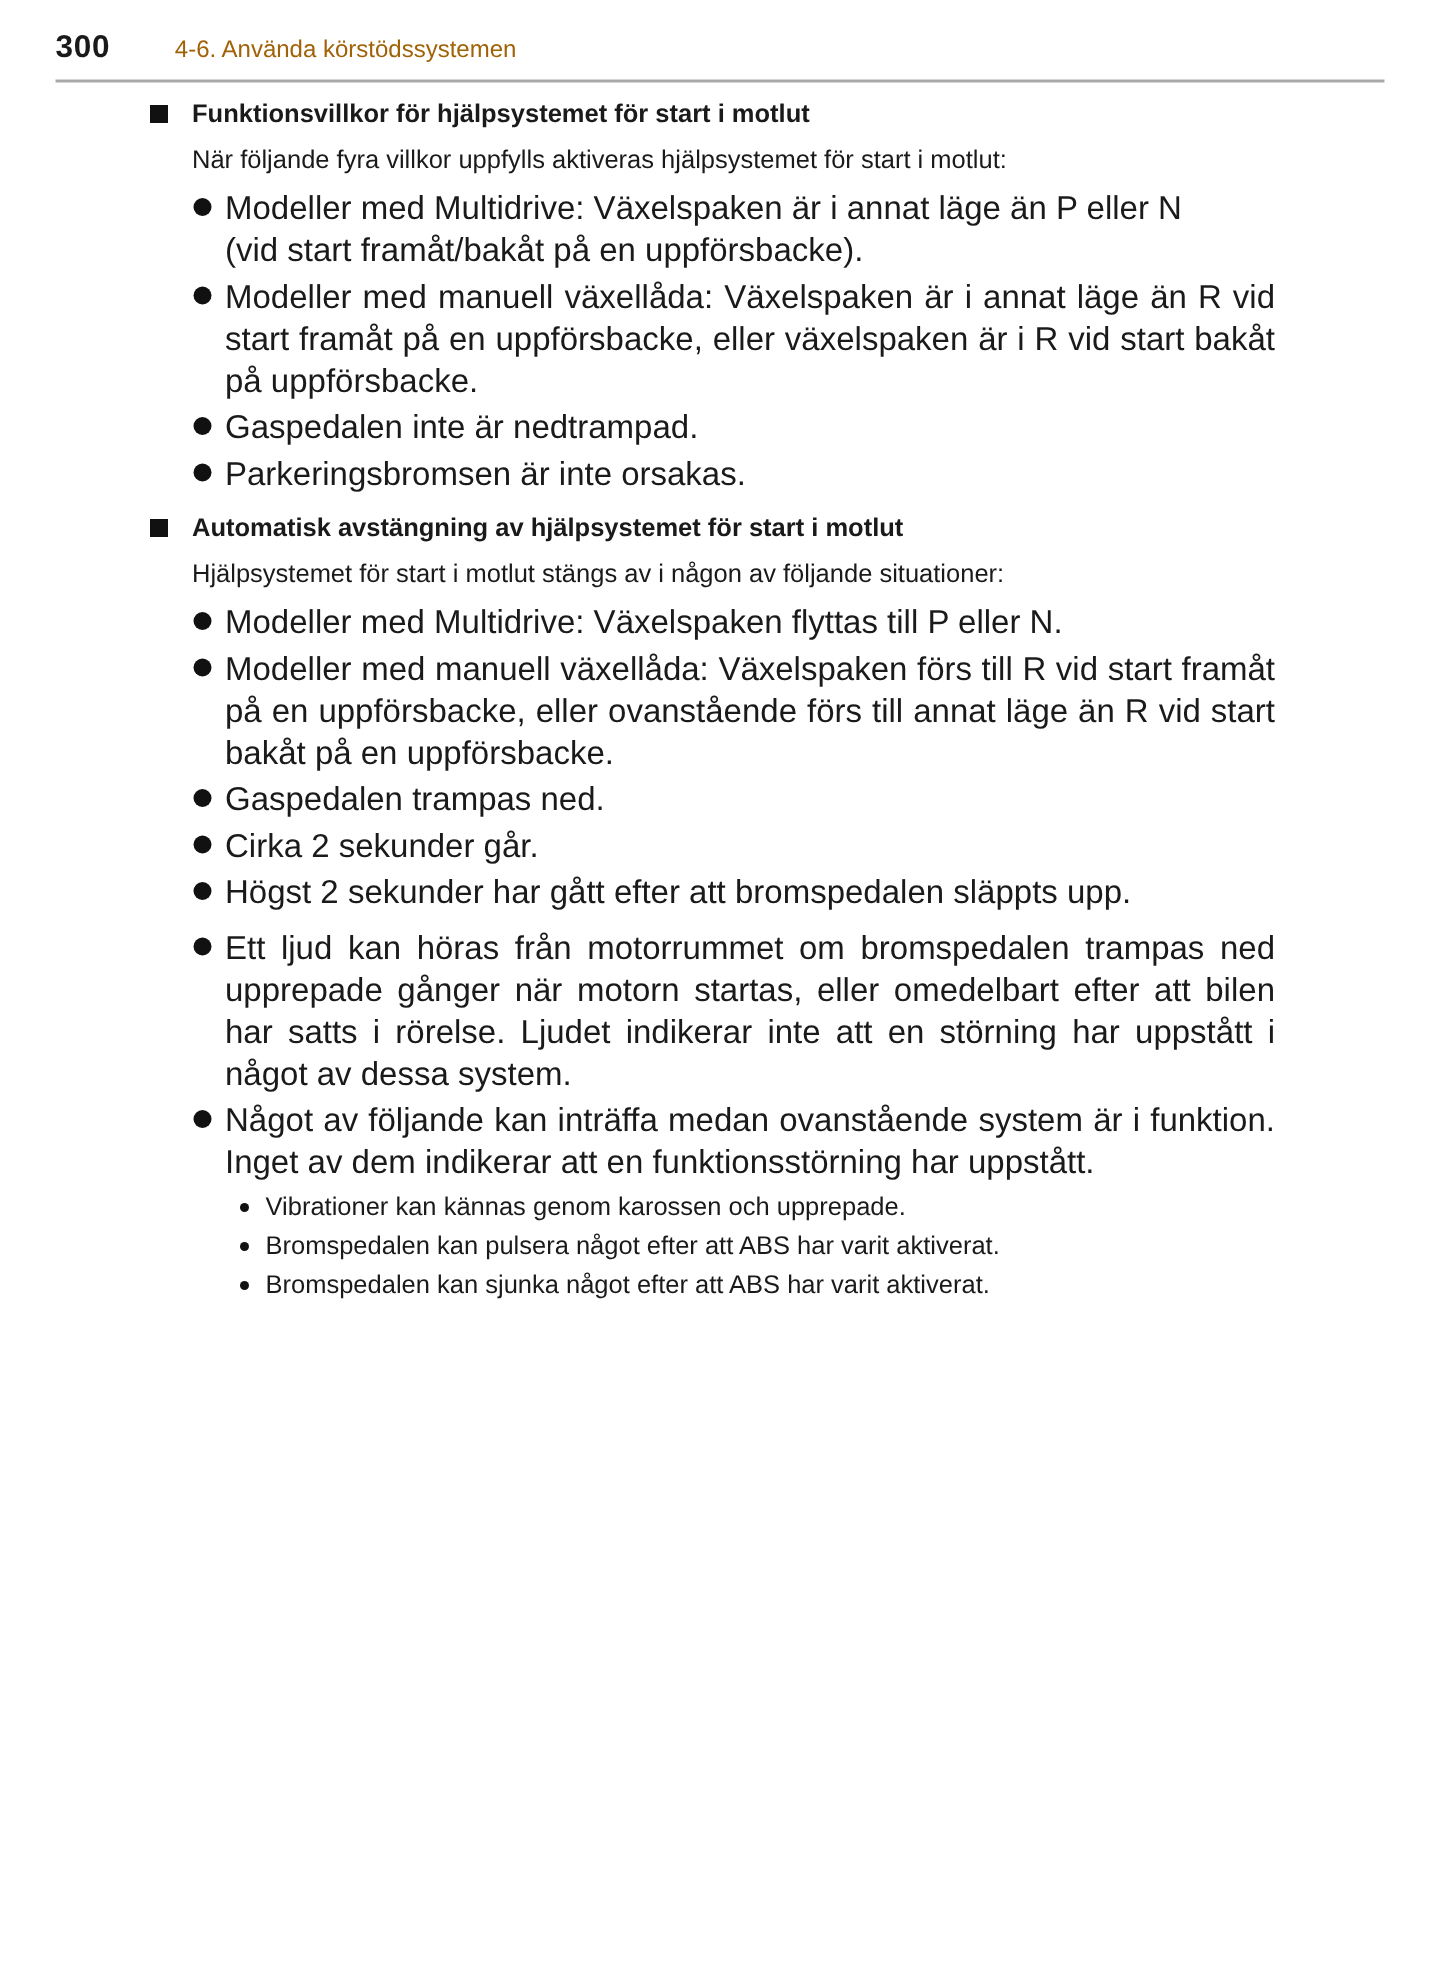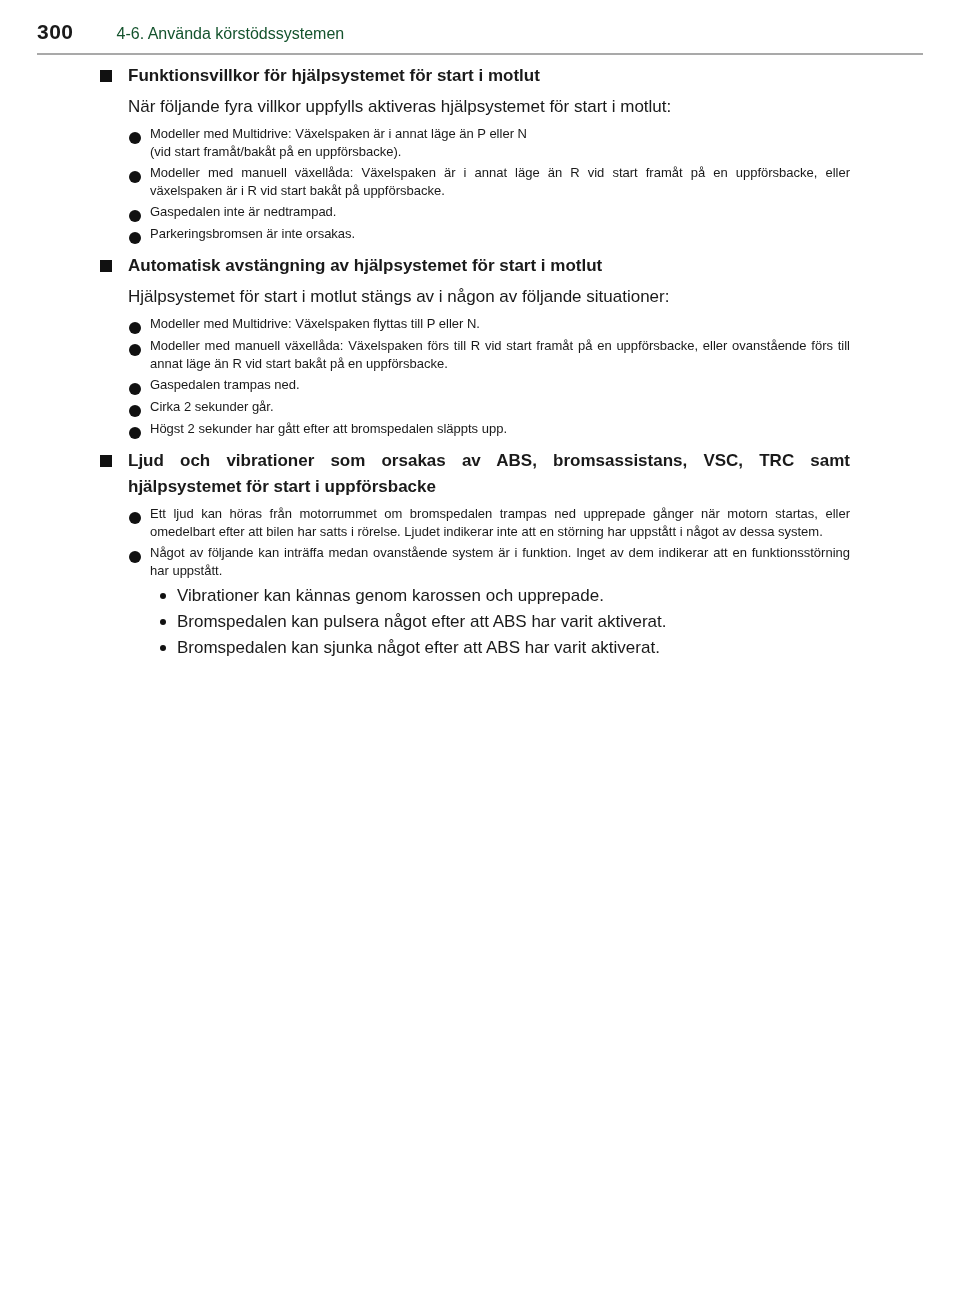--- a/index.html
+++ b/index.html
@@ -11,40 +11,40 @@
     color: #1a1a1a;
     position: relative;
     overflow: hidden;
   }
   .page { width: 960px; height: 1307px; position: relative; background: #ffffff; }
 
   
   .page-header { padding: 20px 37px 0 37px; }
   .header-row { display: flex; align-items: baseline; }
   .page-number { font-size: 21px; font-weight: bold; letter-spacing: 0.5px; }
-  .chapter-title { font-size: 16px; margin-left: 43px; color: #14532d; }
+  .chapter-title { font-size: 16px; margin-left: 43px; color: #a16207; }
   .header-rule { height: 2px; background: #a9a9a9; margin-top: 9px; }
 
   
   .content { padding: 8px 110px 0 100px; }
   .sec { margin-bottom: 9px; }
   .sec-title {
     display: flex;
     font-size: 17px; font-weight: bold; line-height: 26px;
     text-align: justify;
     margin-bottom: 5px;
   }
   .sq { width: 12px; height: 12px; background: #111; flex: none; margin: 7px 16px 0 0; }
   .sec-body { padding-left: 28px; }
   .intro { font-size: 17px; line-height: 26px; margin-bottom: 5px; }
 
   .bullet { display: flex; margin-bottom: 3px; }
   .circ { width: 12px; height: 12px; border-radius: 50%; background: #111; flex: none; margin: 7px 9px 0 1px; }
   .bullet-text {
-    font-size: 13px; line-height: 18px;
+    font-size: 22px; line-height: 28px;
     text-align: justify;
     white-space: pre-line;
     flex: 1;
   }
 
   .sub-list { margin: 2px 0 0 32px; }
   .sub-bullet { display: flex; }
   .dot { width: 6px; height: 6px; border-radius: 50%; background: #111; flex: none; margin: 10px 11px 0 0; }
   .sub-text { font-size: 17px; line-height: 26px; flex: 1; }
 
@@ -122,24 +122,20 @@
           <p class="bullet-text">Cirka 2 sekunder går.</p>
         </div>
         <div class="bullet">
           <span class="circ"></span>
           <p class="bullet-text">Högst 2 sekunder har gått efter att bromspedalen släppts upp.</p>
         </div>
       </div>
     </section>
 
     <section class="sec">
-      <h2 class="sec-title">
-        <span class="sq"></span>
-        <span class="sec-title-text">Ljud och vibrationer som orsakas av ABS, bromsassistans, VSC, TRC samt hjälpsystemet för start i uppförsbacke</span>
-      </h2>
       <div class="sec-body">
         <div class="bullet">
           <span class="circ"></span>
           <p class="bullet-text">Ett ljud kan höras från motorrummet om bromspedalen trampas ned upprepade gånger när motorn startas, eller omedelbart efter att bilen har satts i rörelse. Ljudet indikerar inte att en störning har uppstått i något av dessa system.</p>
         </div>
         <div class="bullet">
           <span class="circ"></span>
           <p class="bullet-text">Något av följande kan inträffa medan ovanstående system är i funktion. Inget av dem indikerar att en funktionsstörning har uppstått.</p>
         </div>
         <div class="sub-list">

